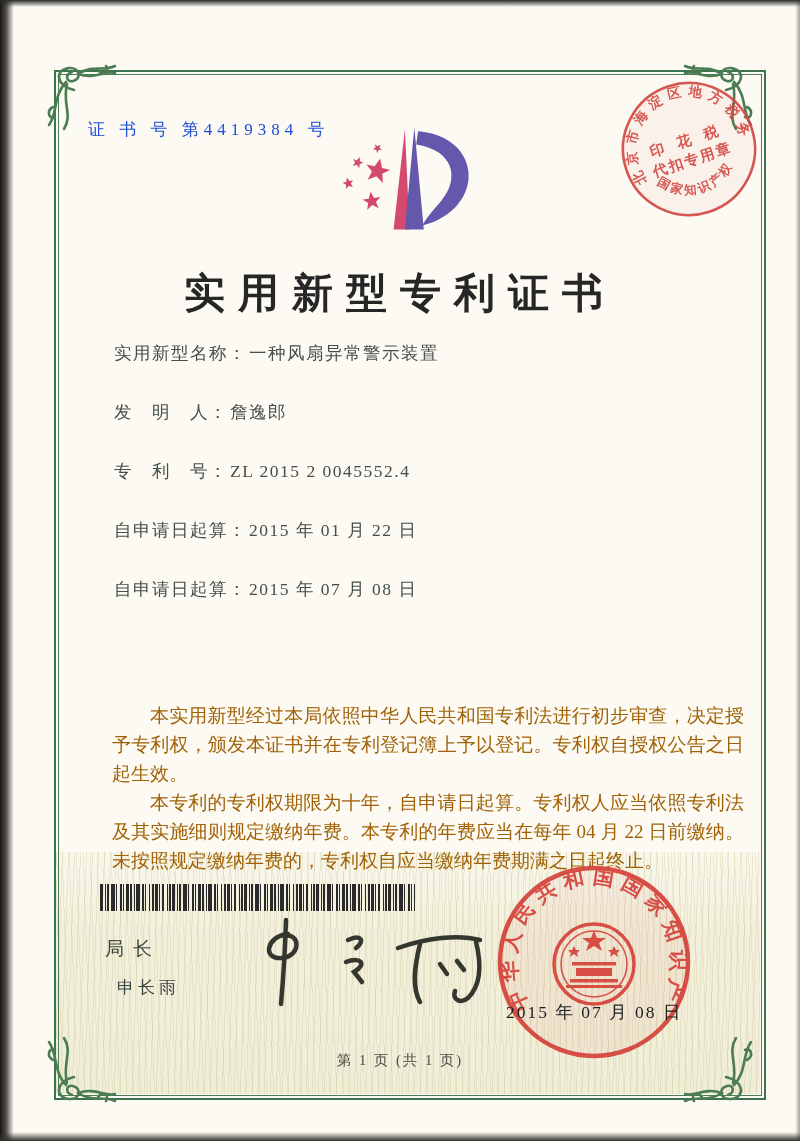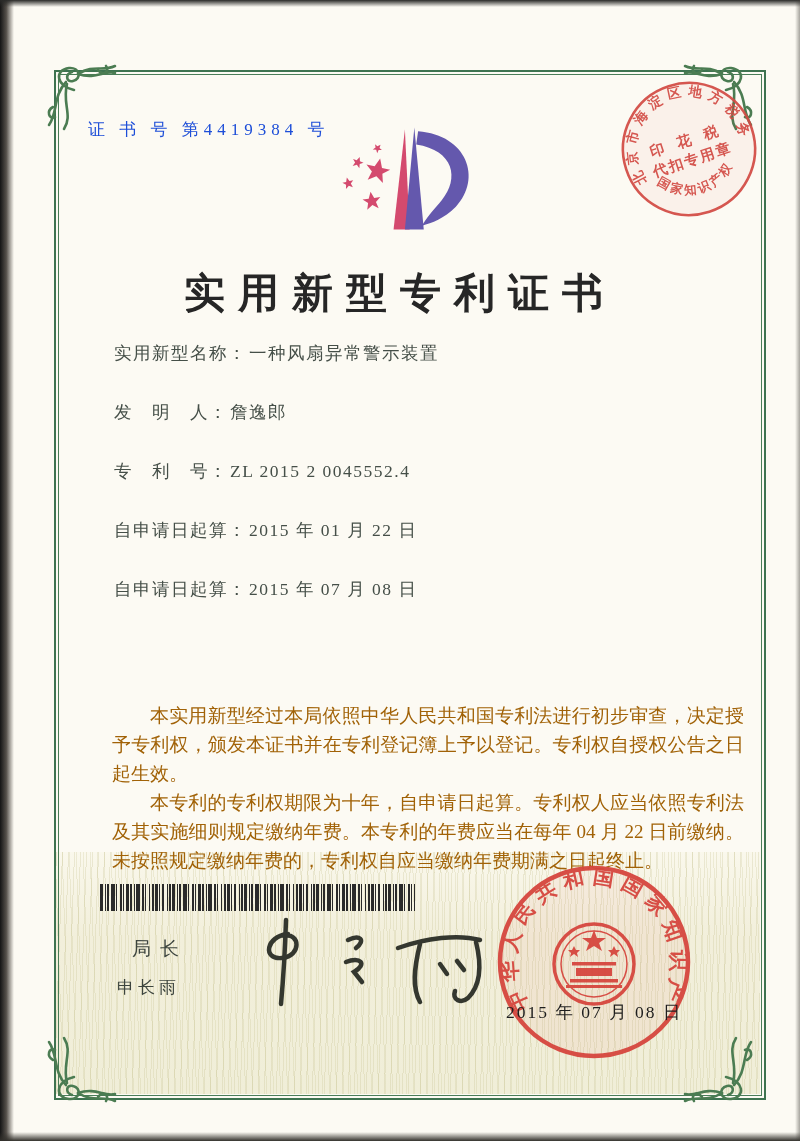--- a/index.html
+++ b/index.html
@@ -45,21 +45,21 @@
   .fields{position:absolute;left:114px;top:341px;width:600px;z-index:3;}
   .field-row{height:59px;font-size:17.5px;color:#454f48;letter-spacing:1.5px;}
   .field-row .val{margin-left:2px;}
 
   .body-text{position:absolute;left:112px;top:668px;width:632px;z-index:3;
     font-size:19px;line-height:29px;color:#a16207;text-align:justify;margin-top:33px;}
   .body-text p{margin:0;text-indent:2em;}
 
   .barcode{position:absolute;left:100px;top:884px;z-index:3;}
 
-  .sig-title{position:absolute;left:132px;top:936px;font-size:19px;letter-spacing:9px;
+  .sig-title{position:absolute;left:105px;top:936px;font-size:19px;letter-spacing:9px;
     color:#3c443e;z-index:3;font-family:"Liberation Sans","DejaVu Sans",sans-serif;}
   .sig-name{position:absolute;left:117px;top:976px;font-size:17px;letter-spacing:4px;
     color:#3c443e;z-index:3;font-family:"Liberation Sans","DejaVu Sans",sans-serif;}
   .signature{position:absolute;left:236px;top:912px;z-index:3;}
 
   .seal{position:absolute;left:494px;top:862px;z-index:4;opacity:.95;}
   .seal-date{position:absolute;left:506px;top:1000px;font-size:17.5px;letter-spacing:2px;
     color:#1e1e1e;z-index:5;}
   .footer{position:absolute;left:0;right:0;top:1051px;text-align:center;font-size:14.5px;
     letter-spacing:2px;color:#4a4f47;z-index:3;}
@@ -213,18 +213,19 @@
       <path d="M80,84 L82,88 L86,88 L83,91 L84,95 L80,92 L76,95 L77,91 L74,88 L78,88 Z"></path>
       <path d="M120,84 L122,88 L126,88 L123,91 L124,95 L120,92 L116,95 L117,91 L114,88 L118,88 Z"></path>
       <rect x="78" y="100" width="44" height="3.5"></rect>
       <rect x="82" y="106" width="36" height="8"></rect>
       <rect x="76" y="117" width="48" height="3.5"></rect>
       <rect x="72" y="123" width="56" height="3"></rect>
     </g>
   </svg>
   <div class="seal-date">2015 年 07 月 08 日</div>
 
+  <div class="footer">第 1 页 (共 1 页)</div>
 
   <div class="edge-left"></div>
   <div class="edge-top"></div>
   <div class="edge-bottom"></div>
   <div class="edge-right"></div>
 </div>
 
 </body></html>

